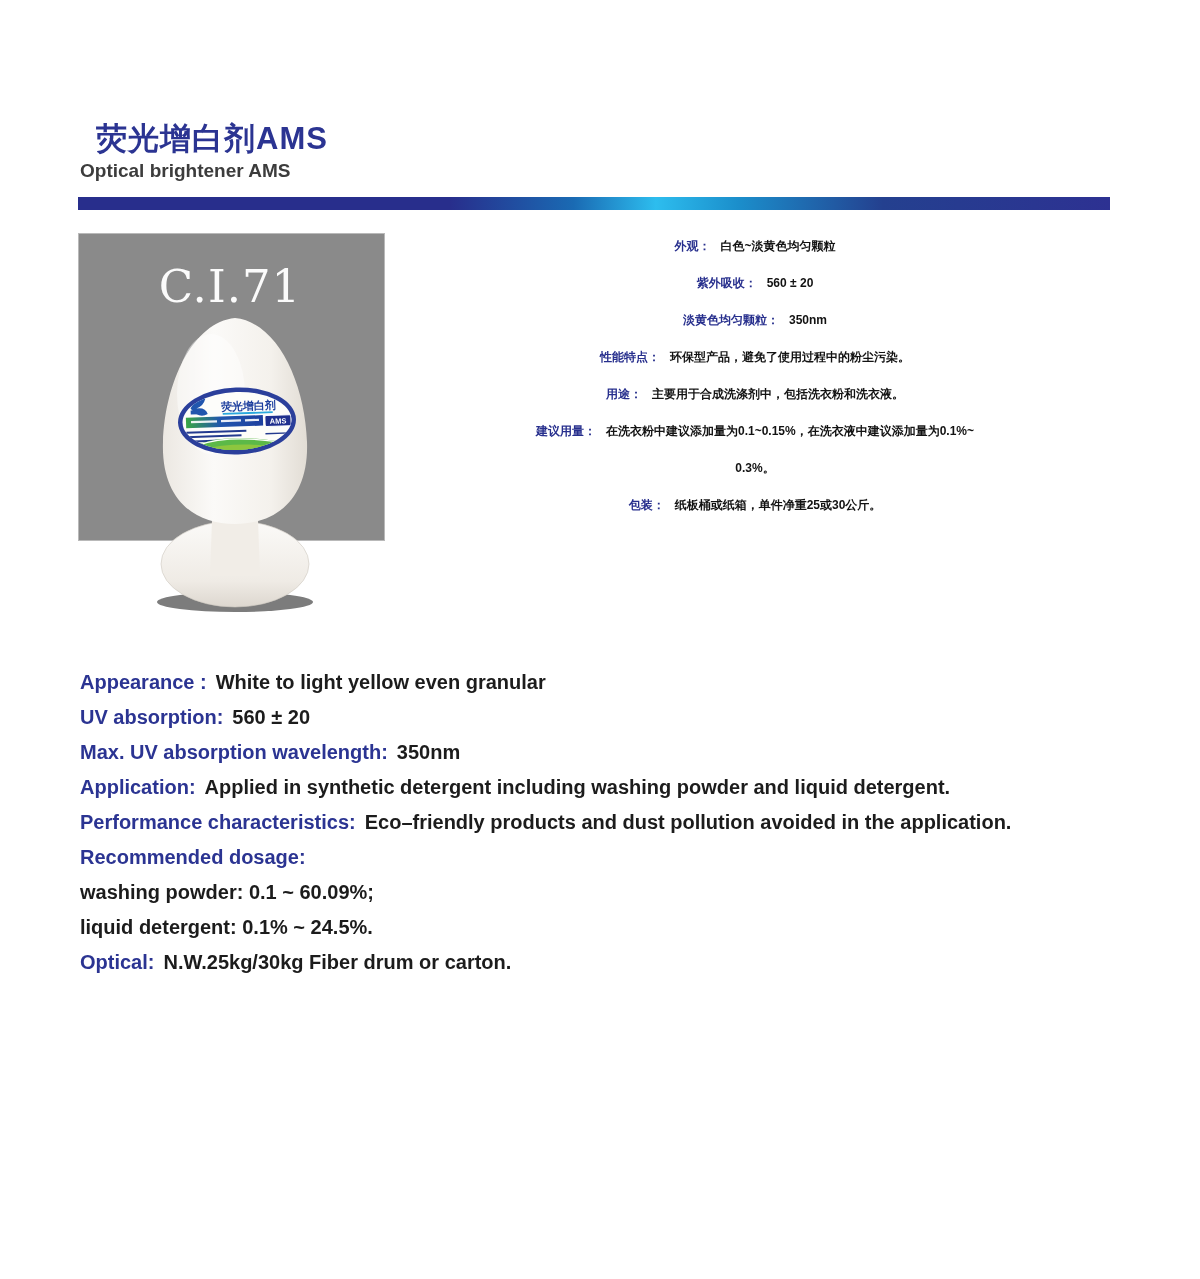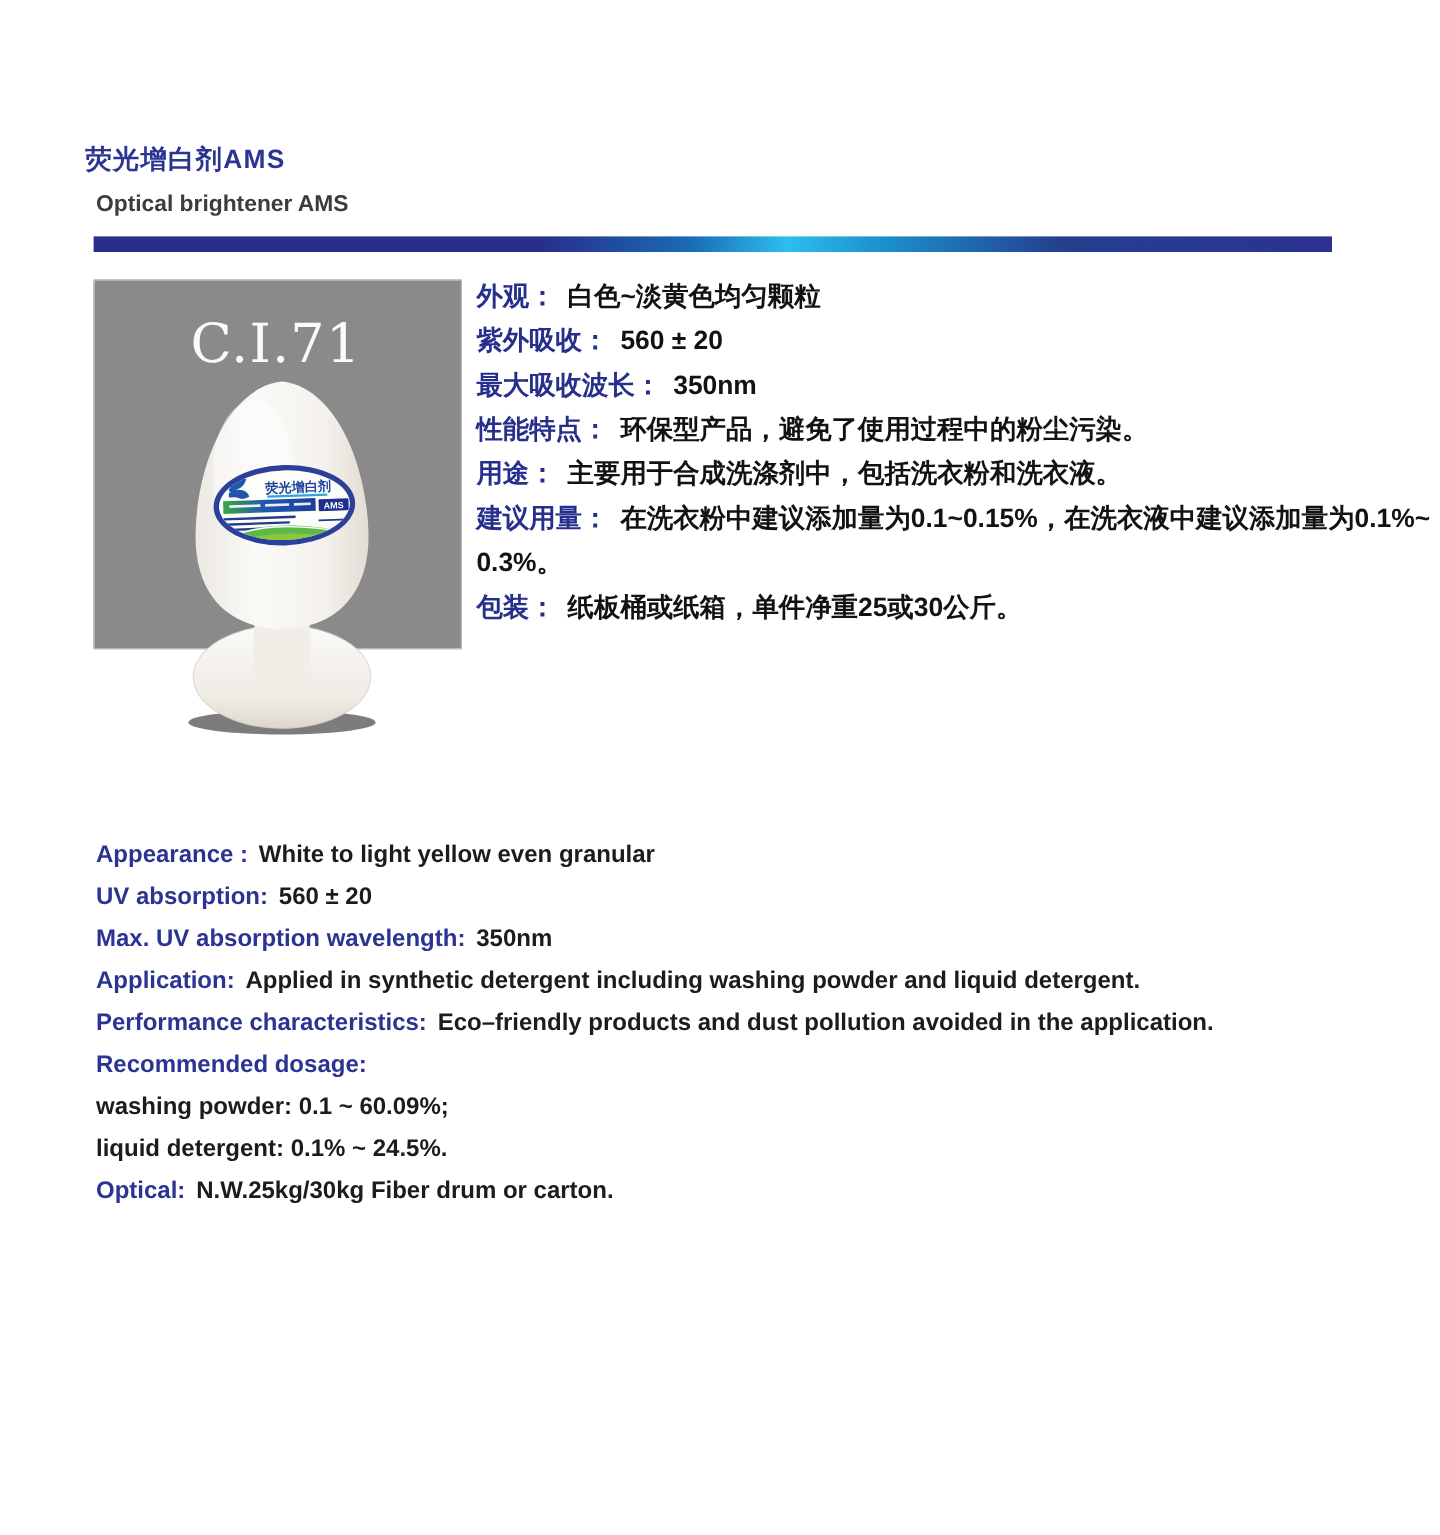--- a/index.html
+++ b/index.html
@@ -3,45 +3,45 @@
 <meta charset="utf-8">
 <style>
   * { margin:0; padding:0; box-sizing:border-box; }
   html,body { background:#ffffff; }
   body {
     width:1200px; height:1279px; position:relative;
     font-family:"Liberation Sans", sans-serif;
     overflow:hidden;
   }
   .title-zh {
-    position:absolute; left:71px; top:118px;
-    font-size:22px; font-weight:700; color:#2b3492; letter-spacing:1px;
+    position:absolute; left:96px; top:118px;
+    font-size:31px; font-weight:700; color:#2b3492; letter-spacing:1px;
   }
   .subtitle-en {
     position:absolute; left:80px; top:160px;
     font-size:19px; font-weight:700; color:#3c3c3c; letter-spacing:0px;
   }
   .divider-bar {
     position:absolute; left:78px; top:197px; width:1032px; height:13px;
     background:linear-gradient(90deg,
       #282e8c 0%, #282e8c 36%, #1a6ab3 48%, #2dbdee 56%,
       #1b8ecb 64%, #24408f 78%, #2d3192 100%);
   }
   .photo {
     position:absolute; left:78px; top:233px; width:307px; height:308px;
     background:#8a8a8a; border:1px solid #b9b9b9;
   }
   .photo svg { position:absolute; left:0; top:0; }
 
   .zh-specs { position:absolute; left:397px; top:228px; width:716px; }
-  .zh-row { line-height:37px; white-space:nowrap; font-size:22px; font-weight:700; }
+  .zh-row { line-height:37px; white-space:nowrap; font-size:12px; font-weight:700;text-align:center; }
   .zh-label { color:#272f8d; margin-right:10px; }
   .zh-value { color:#121212; }
 
-  .en-specs { position:absolute; left:80px; top:695px; width:1045px; }
+  .en-specs { position:absolute; left:80px; top:665px; width:1045px; }
   .en-row { line-height:35px; white-space:nowrap; font-size:20px; font-weight:700; }
   .en-label { color:#2b3492; margin-right:9px; }
   .en-value { color:#1c1c1c; }
 </style>
 </head>
 <body>
 
 <div class="title-zh">荧光增白剂AMS</div>
 <div class="subtitle-en">Optical brightener AMS</div>
 <div class="divider-bar"></div>
@@ -115,21 +115,21 @@
 </div>
 
 <div class="zh-specs">
   <div class="zh-row">
     <span class="zh-label">外观：</span><span class="zh-value">白色~淡黄色均匀颗粒</span>
   </div>
   <div class="zh-row">
     <span class="zh-label">紫外吸收：</span><span class="zh-value">560 ± 20</span>
   </div>
   <div class="zh-row">
-    <span class="zh-label">最大吸收波长：</span><span class="zh-value">350nm</span>
+    <span class="zh-label">淡黄色均匀颗粒：</span><span class="zh-value">350nm</span>
   </div>
   <div class="zh-row">
     <span class="zh-label">性能特点：</span><span class="zh-value">环保型产品，避免了使用过程中的粉尘污染。</span>
   </div>
   <div class="zh-row">
     <span class="zh-label">用途：</span><span class="zh-value">主要用于合成洗涤剂中，包括洗衣粉和洗衣液。</span>
   </div>
   <div class="zh-row">
     <span class="zh-label">建议用量：</span><span class="zh-value">在洗衣粉中建议添加量为0.1~0.15%，在洗衣液中建议添加量为0.1%~</span>
   </div>

